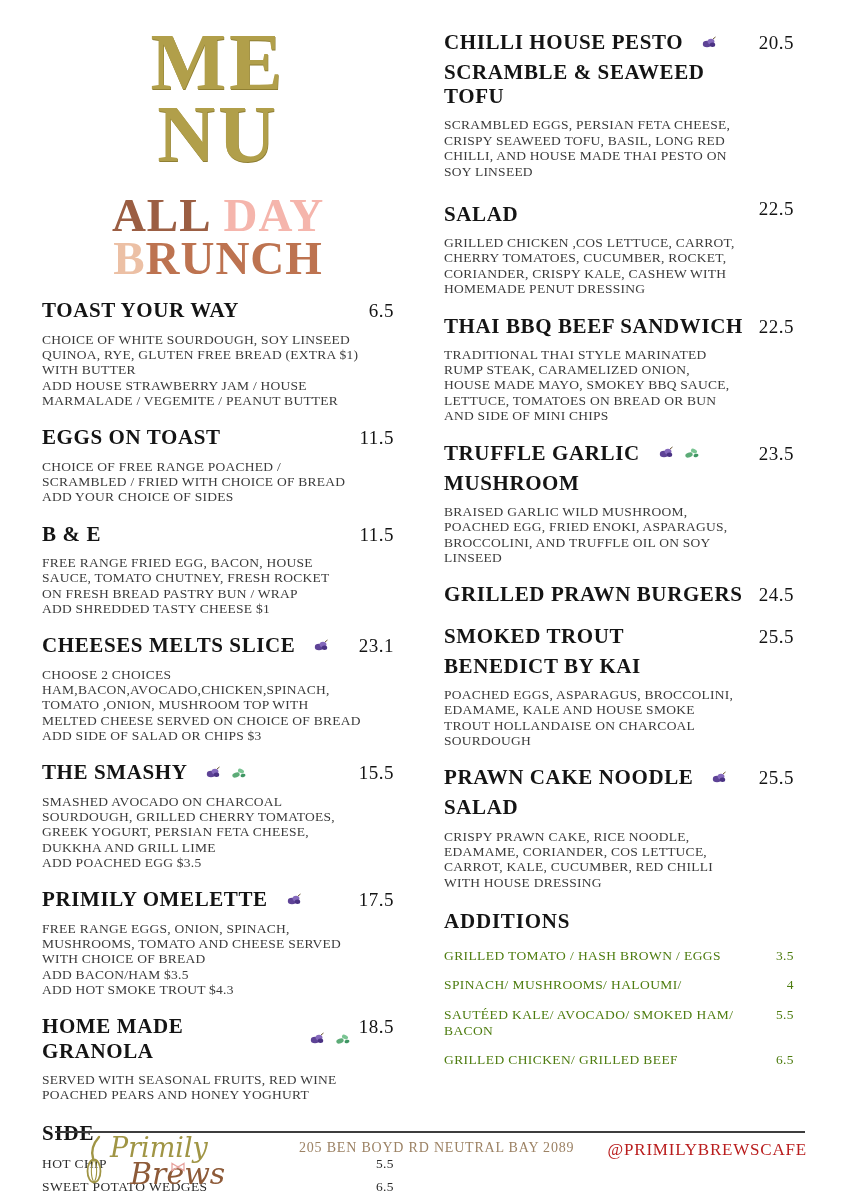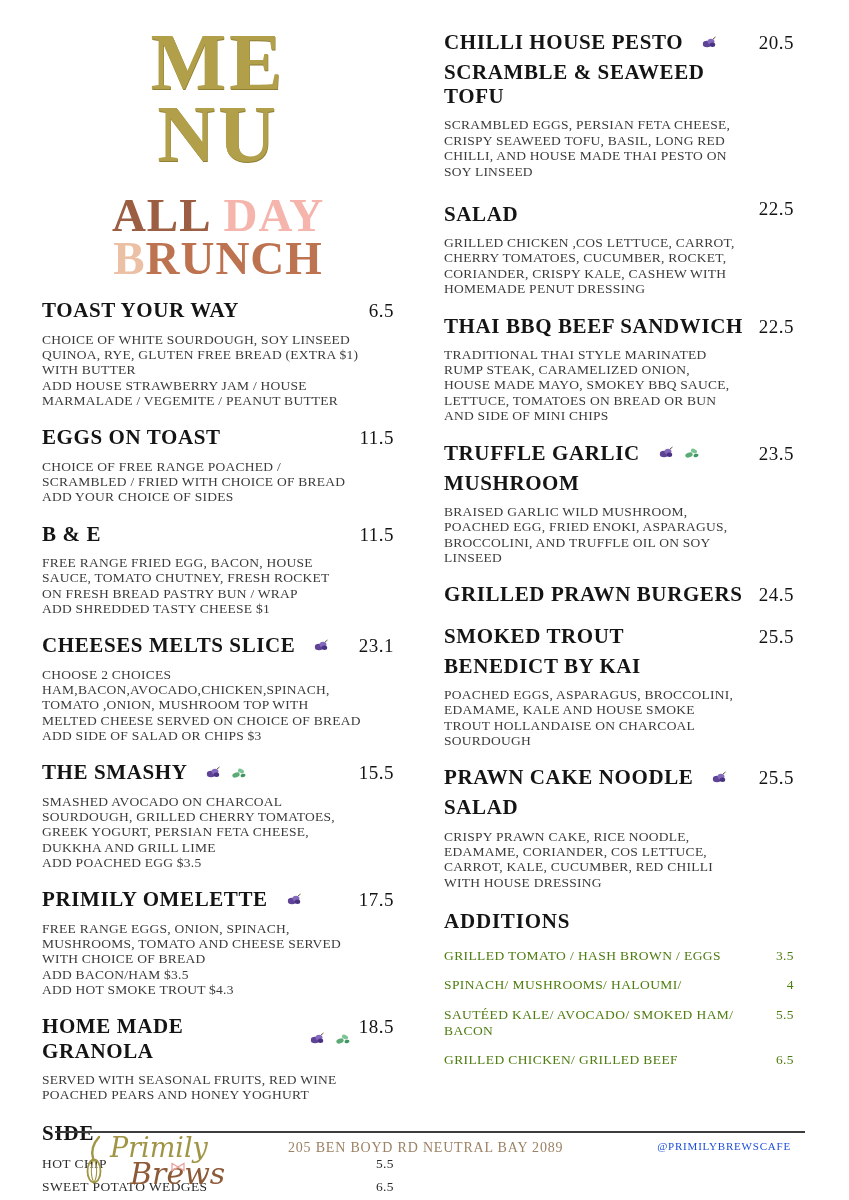--- a/index.html
+++ b/index.html
@@ -60,22 +60,22 @@
   .add-rows { margin-top:6px; }
   .arow { display:flex; justify-content:space-between; font-size:13.5px; letter-spacing:0.4px; color:#4d7c0f; margin-top:13.5px; }
 
   
   .footer-line { position:absolute; left:55px; top:1131px; width:750px; height:2px; background:#3d3d3d; }
   .logo { position:absolute; left:84px; top:1134px; display:flex; align-items:flex-start; }
   .logo-text { display:flex; flex-direction:column; line-height:1; margin-left:2px; }
   .logo-primily { font-style:italic; font-size:27px; color:#a09545; font-family:"DejaVu Serif", serif; }
   .logo-brews   { font-style:italic; font-size:30px; color:#8d5a38; font-family:"DejaVu Serif", serif; margin-left:20px; margin-top:-2px; }
   .logo-bow { position:absolute; left:86px; top:24px; }
-  .footer-address { position:absolute; left:288px; top:1140px; font-size:14px; letter-spacing:0.8px; color:#9c8264; }
-  .footer-handle  { position:absolute; right:58px;  top:1140px; font-size:11px; letter-spacing:0.8px; color:#1d4ed8; }
+  .footer-address { position:absolute; left:299px; top:1140px; font-size:14px; letter-spacing:0.8px; color:#9c8264; }
+  .footer-handle  { position:absolute; right:42px;  top:1140px; font-size:17px; letter-spacing:0.8px; color:#b91c1c; }
 </style>
 </head>
 <body>
 
 <div class="page">
 
   <div class="col-left">
 
     <div class="menu-title">
       <div>ME</div>

